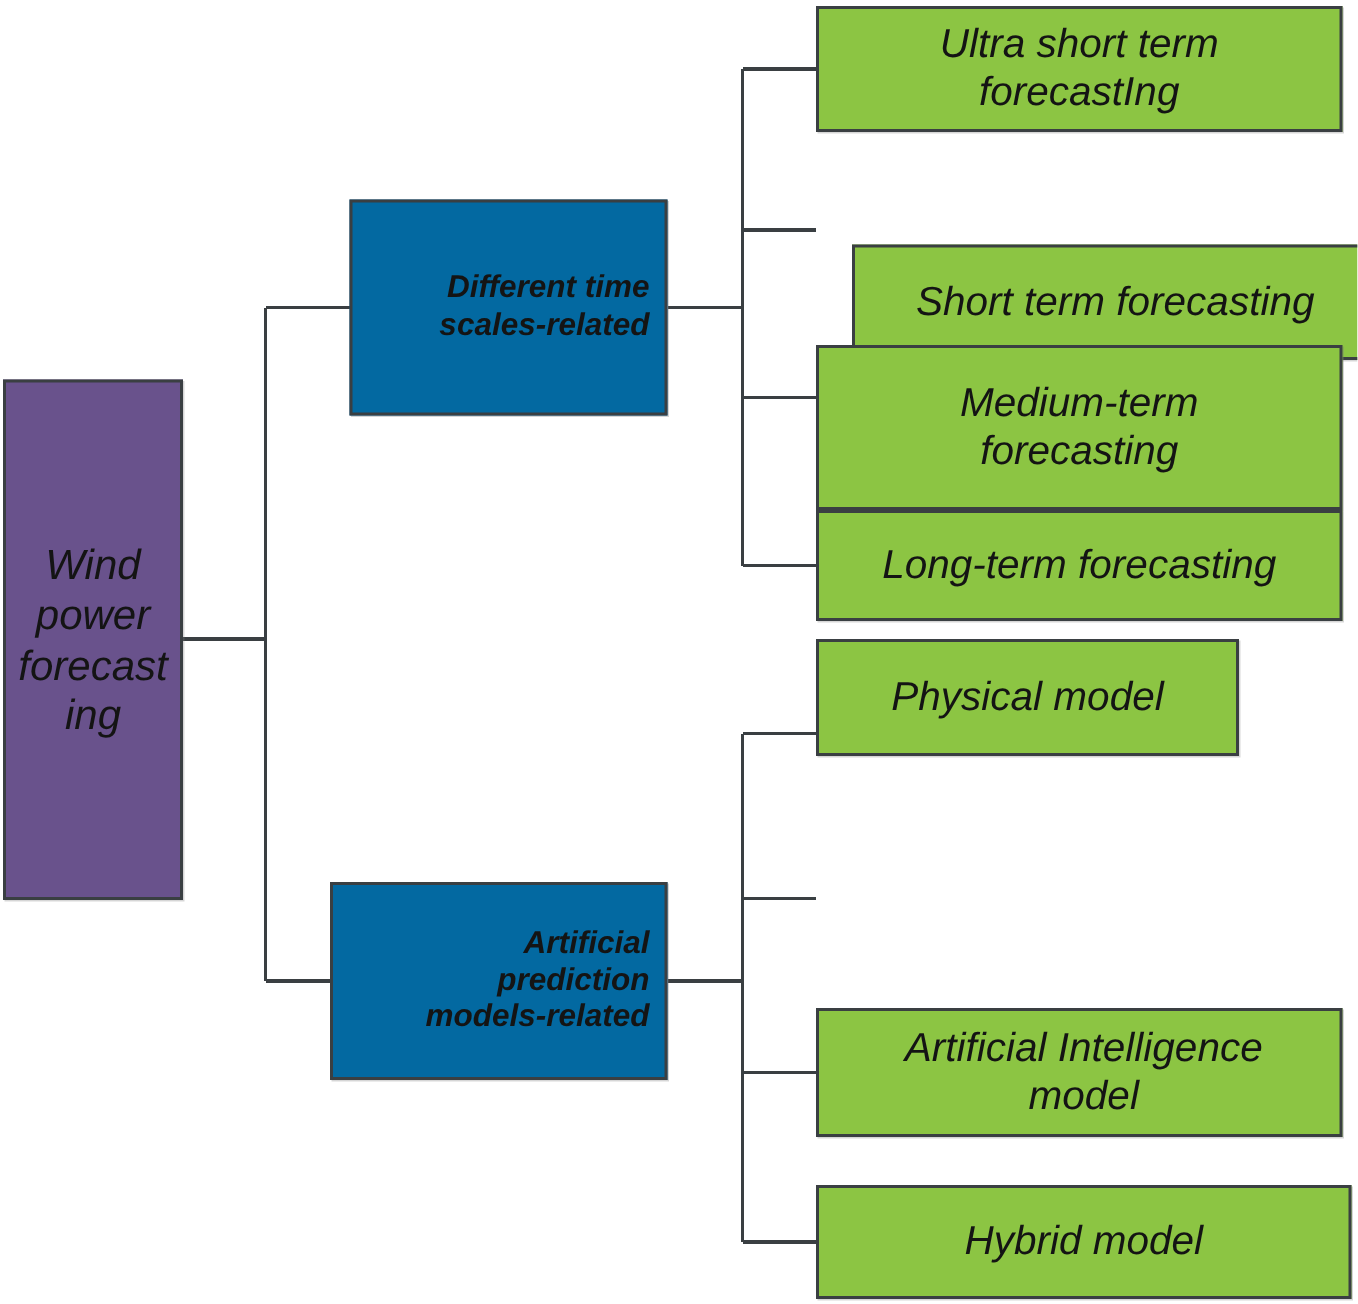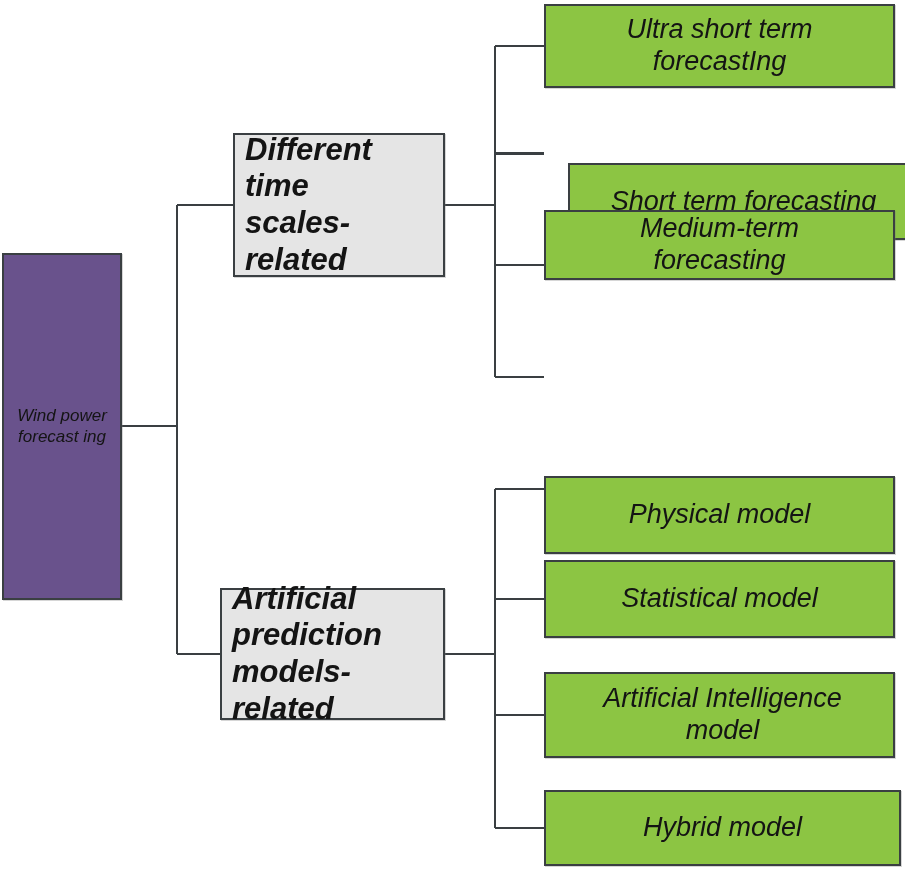--- a/index.html
+++ b/index.html
@@ -34,28 +34,28 @@
     align-items: center;
     color: #141414;
     line-height: 1.18;
     white-space: pre-line;
     box-shadow: 1px 1px 0 rgba(120,120,120,0.30);
   }
   .node-root {
     background: #69528c;
     justify-content: center;
     text-align: center;
-    font-size: 17px;
+    font-size: 28px;
     padding: 0 6px;
   }
   .node-branch {
-    background: #e5e5e5;
+    background: #0369a1;
     justify-content: flex-start;
-    text-align: left;
-    font-size: 31px;
+    text-align: right;
+    font-size: 21px;
     padding: 0 10px;
     font-weight: 600;
   }
   .node-leaf {
     background: #8cc543;
     justify-content: center;
     text-align: center;
     font-size: 27px;
     padding: 0 10px;
   }
@@ -98,36 +98,36 @@
 scales-related</span>
   </div>
 
   <div class="node node-leaf" style="left: 544px; top: 4px; width: 351px; height: 84px;">
     <span class="node-label">Ultra short term
 forecastIng</span>
   </div>
   <div class="node node-leaf" style="left: 568px; top: 115px; width: 351px; height: 77px; margin-top: 48px;">
     <span class="node-label">Short term forecasting</span>
   </div>
-  <div class="node node-leaf" style="left: 544px; top: 210px; width: 351px; height: 70px;">
+  <div class="node node-leaf" style="left: 544px; top: 230px; width: 351px; height: 110px;">
     <span class="node-label">Medium-term
 forecasting</span>
+  </div>
+  <div class="node node-leaf" style="left: 544px; top: 340px; width: 351px; height: 74px;">
+    <span class="node-label">Long-term forecasting</span>
   </div>
 
   <div class="node node-branch" style="left: 220px; top: 588px; width: 225px; height: 132px;">
     <span class="node-label">Artificial
 prediction
 models-related</span>
   </div>
 
-  <div class="node node-leaf" style="left: 544px; top: 476px; width: 351px; height: 78px;">
+  <div class="node node-leaf" style="left: 544px; top: 426px; width: 282px; height: 78px;">
     <span class="node-label">Physical model</span>
-  </div>
-  <div class="node node-leaf" style="left: 544px; top: 560px; width: 351px; height: 78px;">
-    <span class="node-label">Statistical model</span>
   </div>
   <div class="node node-leaf" style="left: 544px; top: 672px; width: 351px; height: 86px; padding-left: 16px;">
     <span class="node-label">Artificial Intelligence
 model</span>
   </div>
   <div class="node node-leaf" style="left: 544px; top: 790px; width: 357px; height: 76px;">
     <span class="node-label">Hybrid model</span>
   </div>
 
 </div>

